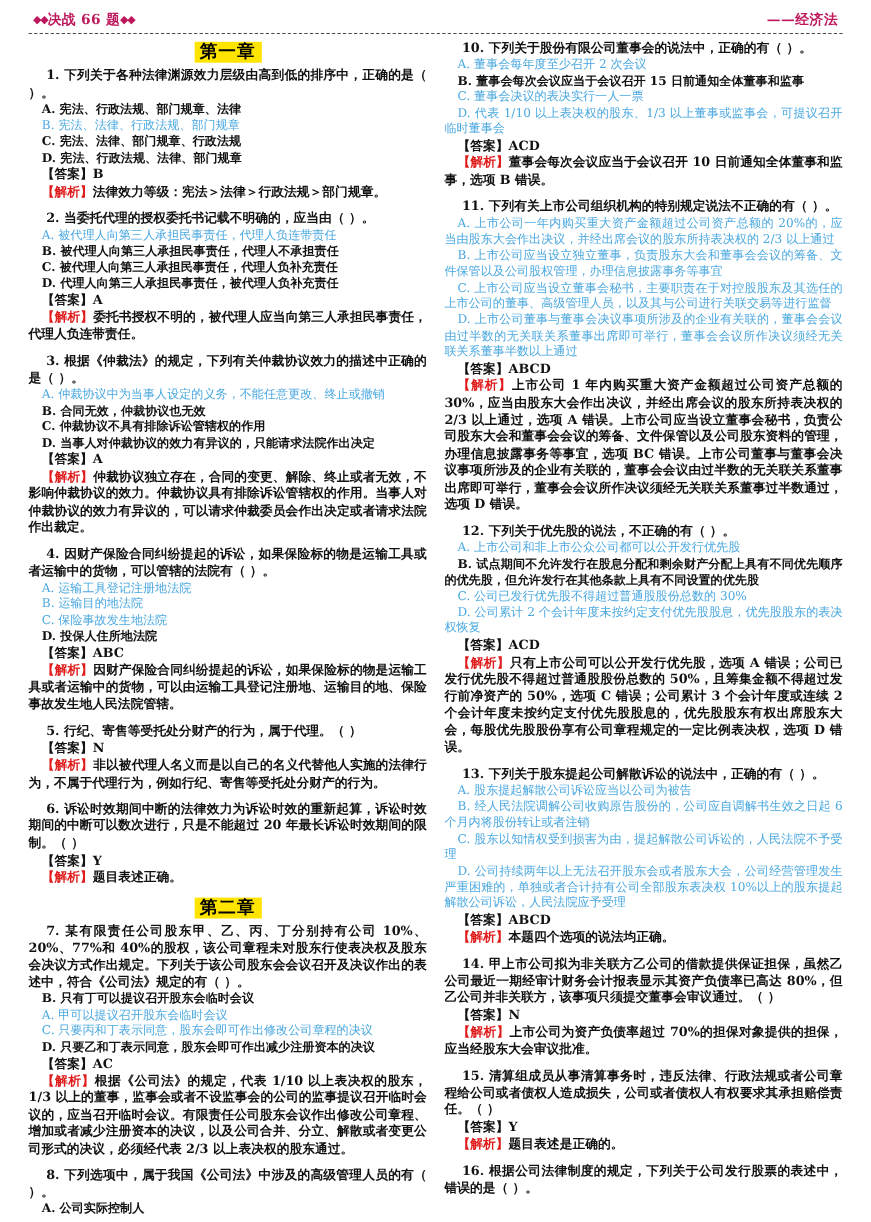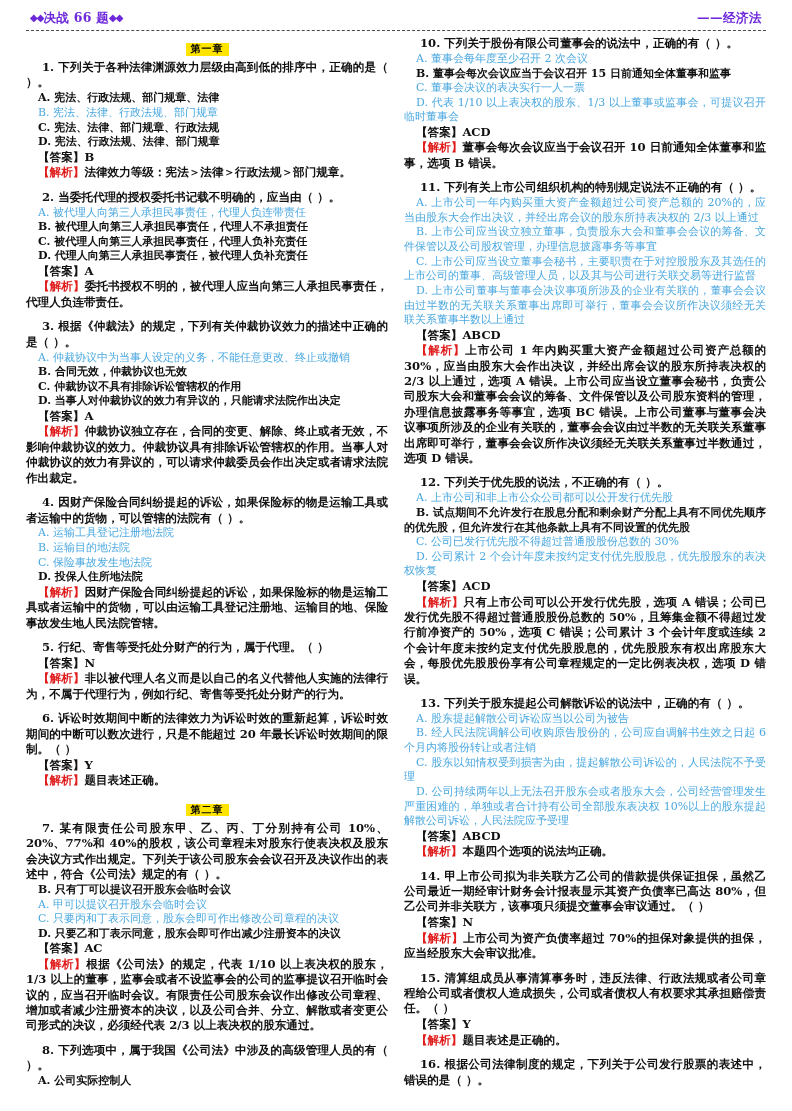--- a/index.html
+++ b/index.html
@@ -22,21 +22,21 @@
     padding: 10px 26px 6px 26px;
     position: relative;
   }
   
   .header {
     display: flex;
     justify-content: space-between;
     align-items: center;
     font-size: 12.5px;
     font-weight: bold;
-    color: #6d28d9;
+    color: #be185d;
     padding: 0 4px 3px 4px;
     letter-spacing: 0.3px;
   }
   .header-left { white-space: nowrap; }
   .header-right { white-space: nowrap; letter-spacing: 0.5px; }
   .diamond { font-size: 10px; vertical-align: 1px; letter-spacing: -1px; }
   .rule {
     border: 0;
     border-top: 1.3px dashed #4a4a4a;
     margin: 0 0 5px 0;
@@ -55,21 +55,21 @@
   
   .chapter {
     text-align: center;
     margin: 1px 0 4px 0;
   }
   .chapter span {
     display: inline-block;
     background: #ffe400;
     color: #000;
     font-weight: bold;
-    font-size: 10px;
+    font-size: 16px;
     line-height: 1.15;
     padding: 0px 5px 1px 5px;
     letter-spacing: 1px;
   }
   
   .q {
     margin-bottom: 9px;
   }
   .stem {
     font-size: 11.6px;
@@ -146,20 +146,21 @@
           <div class="opt">D. 当事人对仲裁协议的效力有异议的，只能请求法院作出决定</div>
           <div class="ans"><span class="tag-ans">【答案】</span><span>A</span></div>
           <div class="exp"><span class="tag-exp">【解析】</span><span>仲裁协议独立存在，合同的变更、解除、终止或者无效，不影响仲裁协议的效力。仲裁协议具有排除诉讼管辖权的作用。当事人对仲裁协议的效力有异议的，可以请求仲裁委员会作出决定或者请求法院作出裁定。</span></div>
         </div>
         <div class="q">
           <div class="stem">4. 因财产保险合同纠纷提起的诉讼，如果保险标的物是运输工具或者运输中的货物，可以管辖的法院有（  ）。</div>
           <div class="opt hl">A. 运输工具登记注册地法院</div>
           <div class="opt hl">B. 运输目的地法院</div>
           <div class="opt hl">C. 保险事故发生地法院</div>
           <div class="opt">D. 投保人住所地法院</div>
+          <div class="ans"><span class="tag-ans">【答案】</span><span>ABC</span></div>
           <div class="exp"><span class="tag-exp">【解析】</span><span>因财产保险合同纠纷提起的诉讼，如果保险标的物是运输工具或者运输中的货物，可以由运输工具登记注册地、运输目的地、保险事故发生地人民法院管辖。</span></div>
         </div>
         <div class="q">
           <div class="stem">5. 行纪、寄售等受托处分财产的行为，属于代理。（  ）</div>
           <div class="ans"><span class="tag-ans">【答案】</span><span>N</span></div>
           <div class="exp"><span class="tag-exp">【解析】</span><span>非以被代理人名义而是以自己的名义代替他人实施的法律行为，不属于代理行为，例如行纪、寄售等受托处分财产的行为。</span></div>
         </div>
         <div class="q">
           <div class="stem">6. 诉讼时效期间中断的法律效力为诉讼时效的重新起算，诉讼时效期间的中断可以数次进行，只是不能超过 20 年最长诉讼时效期间的限制。（  ）</div>
           <div class="ans"><span class="tag-ans">【答案】</span><span>Y</span></div>

